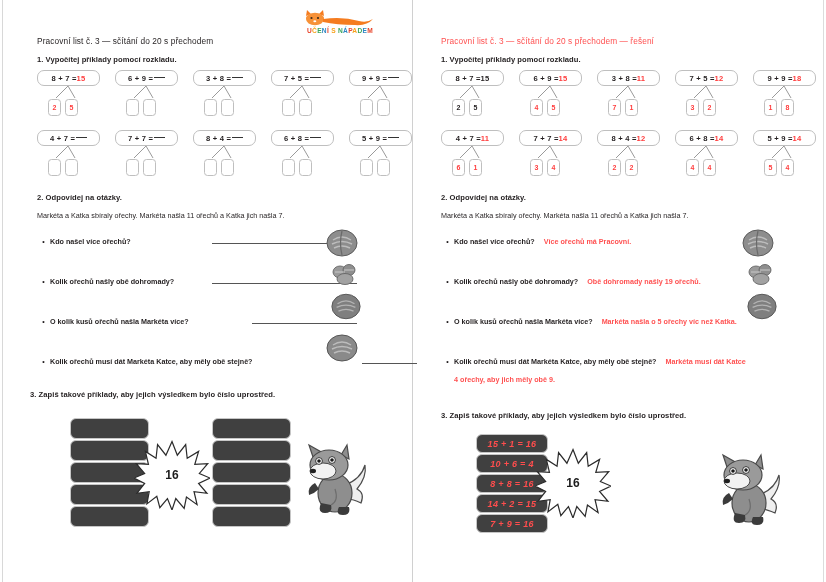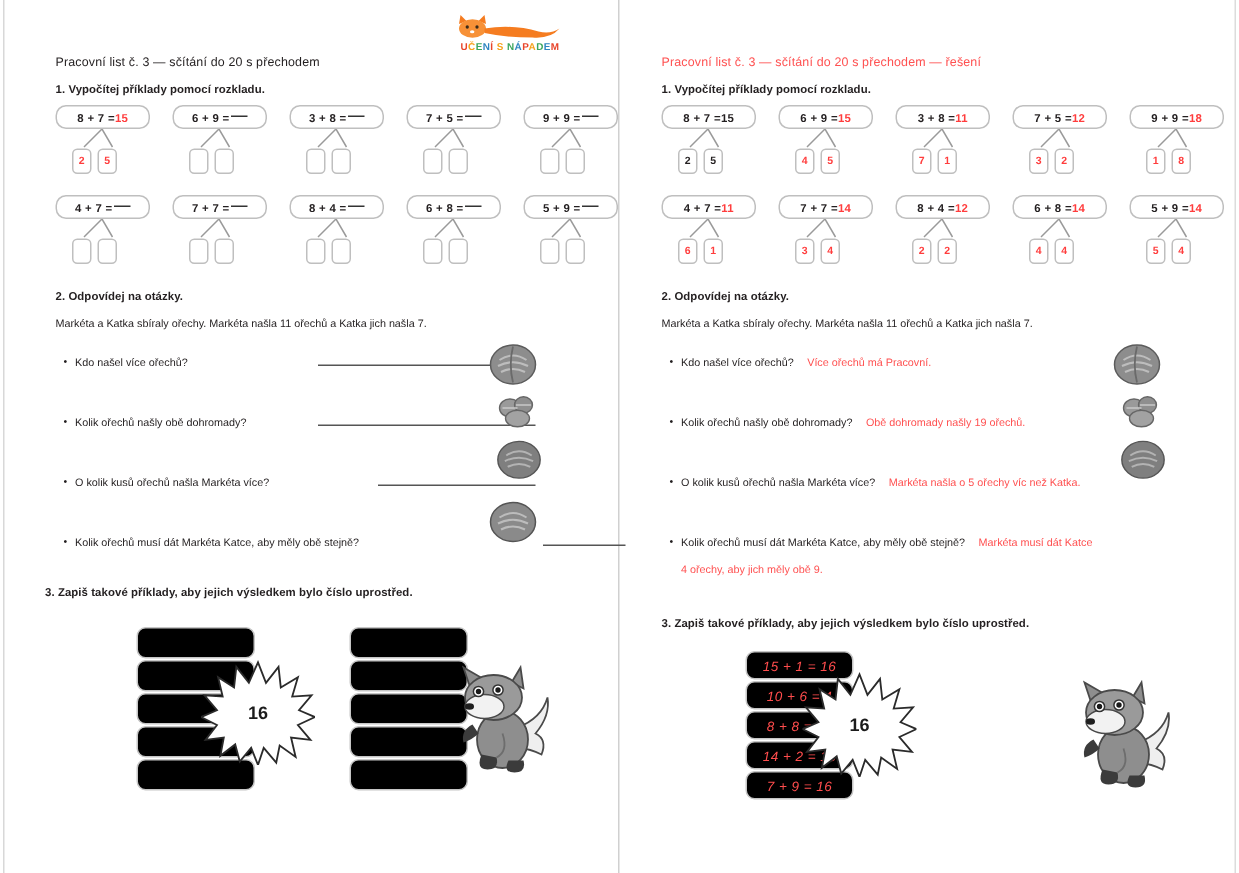--- a/index.html
+++ b/index.html
@@ -56,36 +56,35 @@
     width:13px;height:17px;border:0.9px solid #bfbfbf;border-radius:3.5px;
     background:#fff;display:flex;align-items:center;justify-content:center;
     font-size:7px;font-weight:bold;color:#231f20;box-sizing:border-box;
   }
   .part.filled{color:#ff3d3d;}
 
   
   .prompt{position:absolute;font-size:7.2px;color:#231f20;white-space:nowrap;}
   .qlist{position:absolute;width:380px;}
   .qrow{display:flex;align-items:flex-start;font-size:7.2px;color:#231f20;
-        position:relative;}
+        position:relative;font-weight:bold;}
   .bullet{width:13px;flex:0 0 13px;text-align:center;font-size:7px;line-height:11px;}
   .qtext{white-space:nowrap;line-height:11px;}
   .ans-line{display:inline-block;border-bottom:0.9px solid #555;height:7px;}
   .ans-red{color:#ff5151;white-space:nowrap;line-height:11px;}
   .ans-red2{color:#ff5151;white-space:nowrap;line-height:11px;}
 
   
   .eqcol{position:absolute;display:flex;flex-direction:column;gap:1px;}
   .eqbox{
     width:79px;height:21px;border:0.9px solid #c6c6c6;border-radius:6px;
-    background:#000000;display:flex;align-items:center;justify-content:center;
+    background:#404040;display:flex;align-items:center;justify-content:center;
     box-sizing:border-box;
-    font-size:9px;font-style:italic;font-weight:normal;color:#ff4d4d;
+    font-size:9px;font-style:italic;font-weight:bold;color:#ff4d4d;
     letter-spacing:.3px;
-    margin-left:21px;
   }
   .eqbox.empty{color:transparent;}
   .eqcol.solved .eqbox{width:72px;height:19px;}
   .star{position:absolute;}
   .star .num{
     position:absolute;left:0;right:0;top:50%;transform:translateY(-50%);
     text-align:center;font-size:12px;font-weight:bold;color:#1c1c1c;
     font-family:"Liberation Sans",sans-serif;
   }
   .nuts{position:absolute;}

